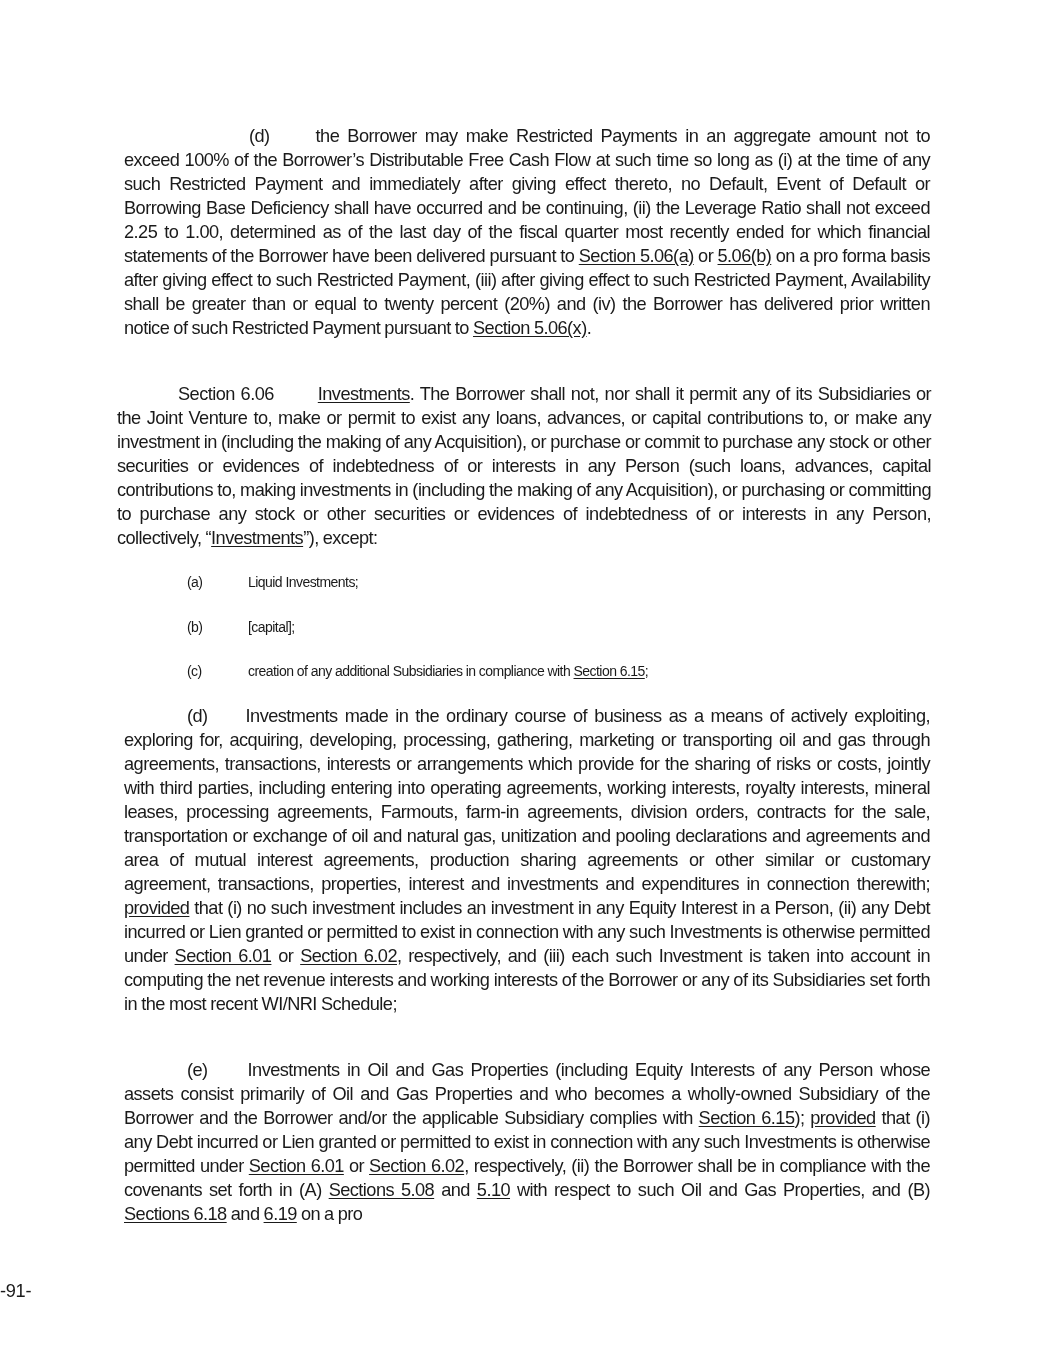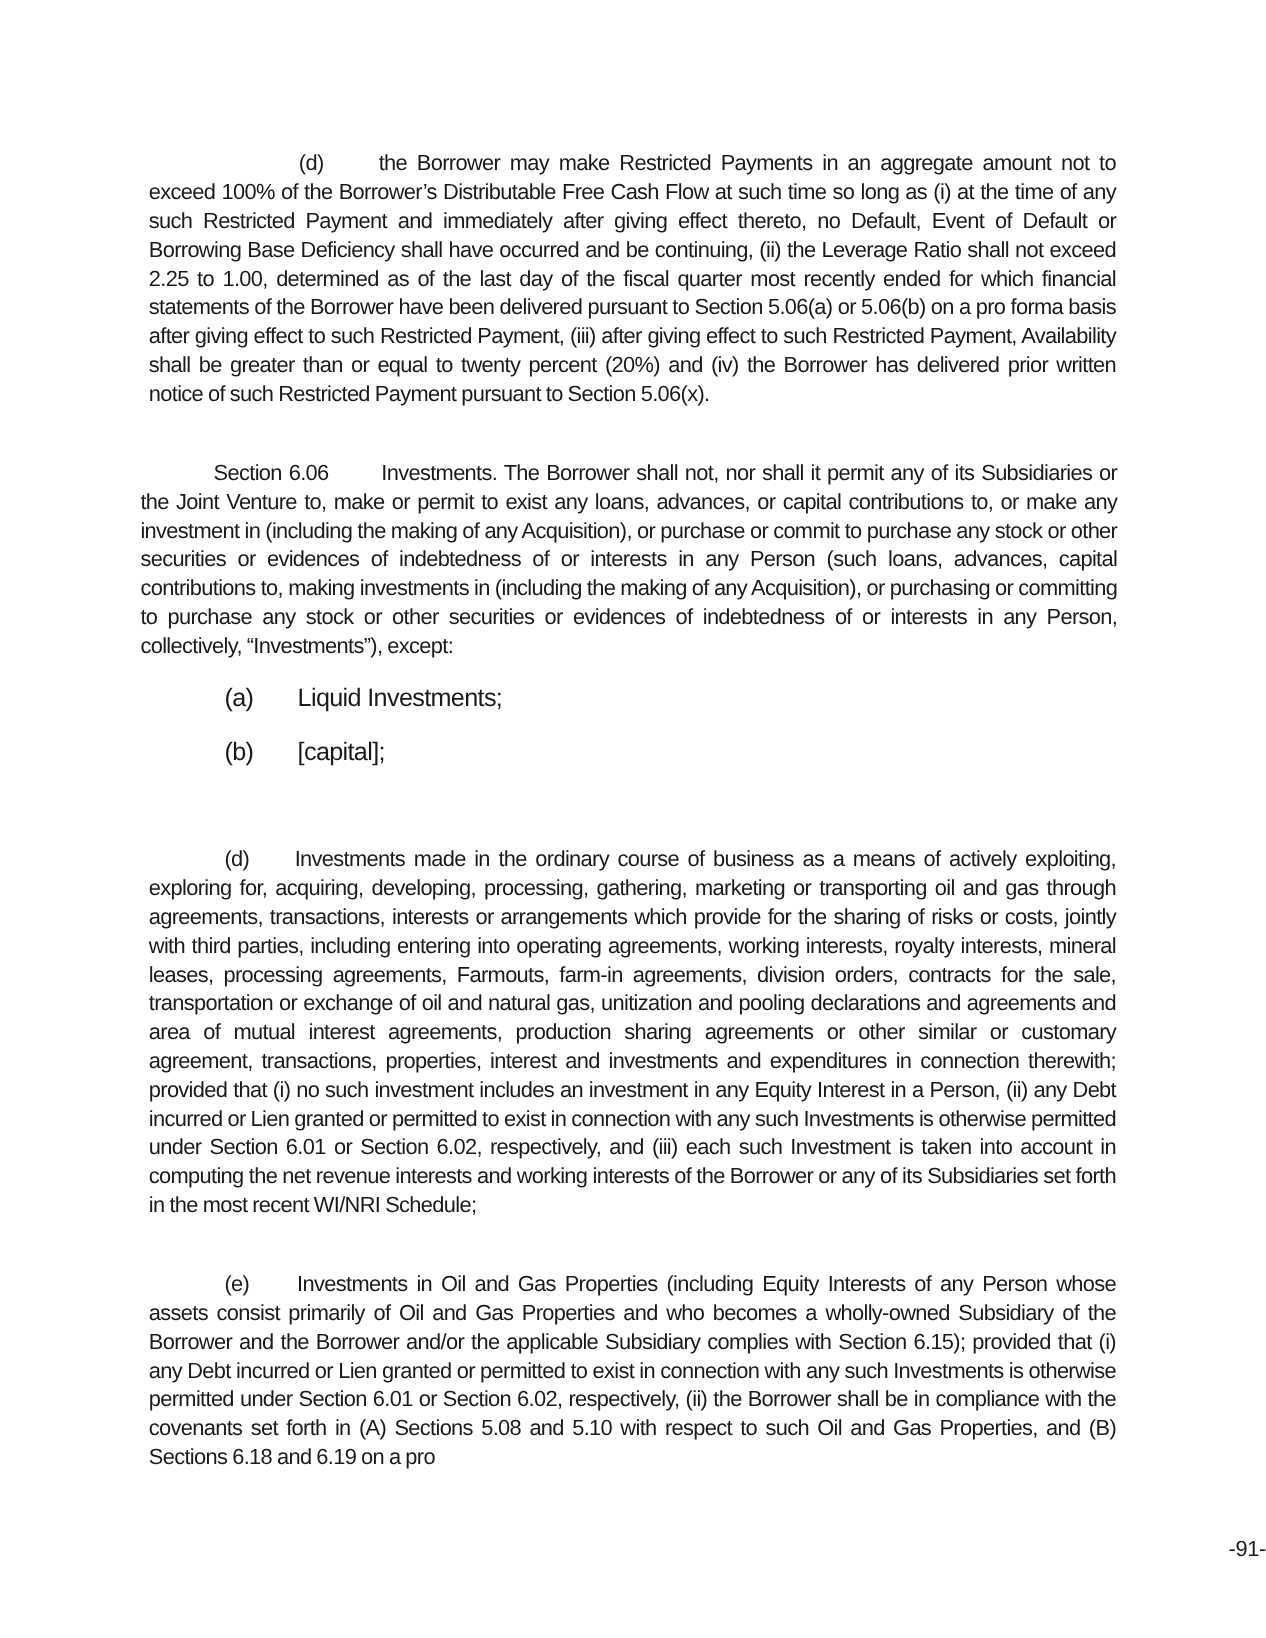--- a/index.html
+++ b/index.html
@@ -15,49 +15,50 @@
     width: 806px;
     font-size: 18.2px;
     line-height: 24px;
     text-align: justify;
     letter-spacing: -0.55px;
     word-spacing: -0.4px;
     transform-origin: left top;
   }
   .para .ind1 { display: inline-block; width: 125px; }
   .para .ind2 { display: inline-block; width: 64px; }
-  .u { text-underline-offset: 2px; }
+  .u { text-decoration: underline; text-underline-offset: 2px; }
   .list-item {
     position: absolute;
     left: 187px;
-    font-size: 21px;
+    font-size: 14px;
     line-height: 24px;
     letter-spacing: -0.55px;
     white-space: nowrap;
   }
   .list-item .lbl { display: inline-block; width: 61px; }
   .sec-heading-indent { display: inline-block; width: 55px; }
   .footer {
     position: absolute; left: 0; width: 1055px; top: 1281px;
-    text-align: right; font-size: 18.2px; letter-spacing: -0.3px;
+    text-align: left; font-size: 18.2px; letter-spacing: -0.3px;
   }
 </style>
 </head>
 <body>
 
 <div class="page">
 
   <div class="para" style="top:124px;"><span class="ind1"></span><span>(d)</span><span class="ind2" style="width:46px"></span><span>the Borrower may make Restricted Payments in an aggregate amount not to exceed 100% of the Borrower’s Distributable Free Cash Flow at such time so long as (i) at the time of any such Restricted Payment and immediately after giving effect thereto, no Default, Event of Default or Borrowing Base Deficiency shall have occurred and be continuing, (ii) the Leverage Ratio shall not exceed 2.25 to 1.00, determined as of the last day of the fiscal quarter most recently ended for which financial statements of the Borrower have been delivered pursuant to </span><span class="u">Section 5.06(a)</span><span> or </span><span class="u">5.06(b)</span><span> on a pro forma basis after giving effect to such Restricted Payment, (iii) after giving effect to such Restricted Payment, Availability shall be greater than or equal to twenty percent (20%) and (iv) the Borrower has delivered prior written notice of such Restricted Payment pursuant to </span><span class="u">Section 5.06(x)</span><span>.</span></div>
 
   <div class="para" style="top:382px; left:117px; width:814px;"><span class="sec-heading-indent" style="width:61px"></span><span>Section 6.06</span><span style="display:inline-block;width:44px"></span><span class="u">Investments</span><span>.  The Borrower shall not, nor shall it permit any of its Subsidiaries or the Joint Venture to, make or permit to exist any loans, advances, or capital contributions to, or make any investment in (including the making of any Acquisition), or purchase or commit to purchase any stock or other securities or evidences of indebtedness of or interests in any Person (such loans, advances, capital contributions to, making investments in (including the making of any Acquisition), or purchasing or committing to purchase any stock or other securities or evidences of indebtedness of or interests in any Person, collectively, “</span><span class="u">Investments</span><span>”), except:</span></div>
 
   <div class="list-item" style="top:570px;"><span class="lbl">(a)</span><span>Liquid Investments;</span></div>
 
   <div class="list-item" style="top:615px;"><span class="lbl">(b)</span><span>[capital];</span></div>
 
+  <div class="list-item" style="top:659px;"><span class="lbl">(c)</span><span>creation of any additional Subsidiaries in compliance with </span><span class="u">Section 6.15</span><span>;</span></div>
 
   <div class="para" style="top:704px;"><span style="display:inline-block;width:63px"></span><span>(d)</span><span style="display:inline-block;width:38px"></span><span>Investments made in the ordinary course of business as a means of actively exploiting, exploring for, acquiring, developing, processing, gathering, marketing or transporting oil and gas through agreements, transactions, interests or arrangements which provide for the sharing of risks or costs, jointly with third parties, including entering into operating agreements, working interests, royalty interests, mineral leases, processing agreements, Farmouts, farm-in agreements, division orders, contracts for the sale, transportation or exchange of oil and natural gas, unitization and pooling declarations and agreements and area of mutual interest agreements, production sharing agreements or other similar or customary agreement, transactions, properties, interest and investments and expenditures in connection therewith; </span><span class="u">provided</span><span> that (i) no such investment includes an investment in any Equity Interest in a Person, (ii) any Debt incurred or Lien granted or permitted to exist in connection with any such Investments is otherwise permitted under </span><span class="u">Section 6.01</span><span> or </span><span class="u">Section 6.02</span><span>, respectively, and (iii) each such Investment is taken into account in computing the net revenue interests and working interests of the Borrower or any of its Subsidiaries set forth in the most recent WI/NRI Schedule;</span></div>
 
   <div class="para" style="top:1058px;"><span style="display:inline-block;width:63px"></span><span>(e)</span><span style="display:inline-block;width:40px"></span><span>Investments in Oil and Gas Properties (including Equity Interests of any Person whose assets consist primarily of Oil and Gas Properties and who becomes a wholly-owned Subsidiary of the Borrower and the Borrower and/or the applicable Subsidiary complies with </span><span class="u">Section 6.15</span><span>); </span><span class="u">provided</span><span> that (i) any Debt incurred or Lien granted or permitted to exist in connection with any such Investments is otherwise permitted under </span><span class="u">Section 6.01</span><span> or </span><span class="u">Section 6.02</span><span>, respectively, (ii) the Borrower shall be in compliance with the covenants set forth in (A) </span><span class="u">Sections 5.08</span><span> and </span><span class="u">5.10</span><span> with respect to such Oil and Gas Properties, and (B) </span><span class="u">Sections 6.18</span><span> and </span><span class="u">6.19</span><span> on a pro</span></div>
 
   <div class="footer">-91-</div>
 
 </div>
 
 </body></html>

